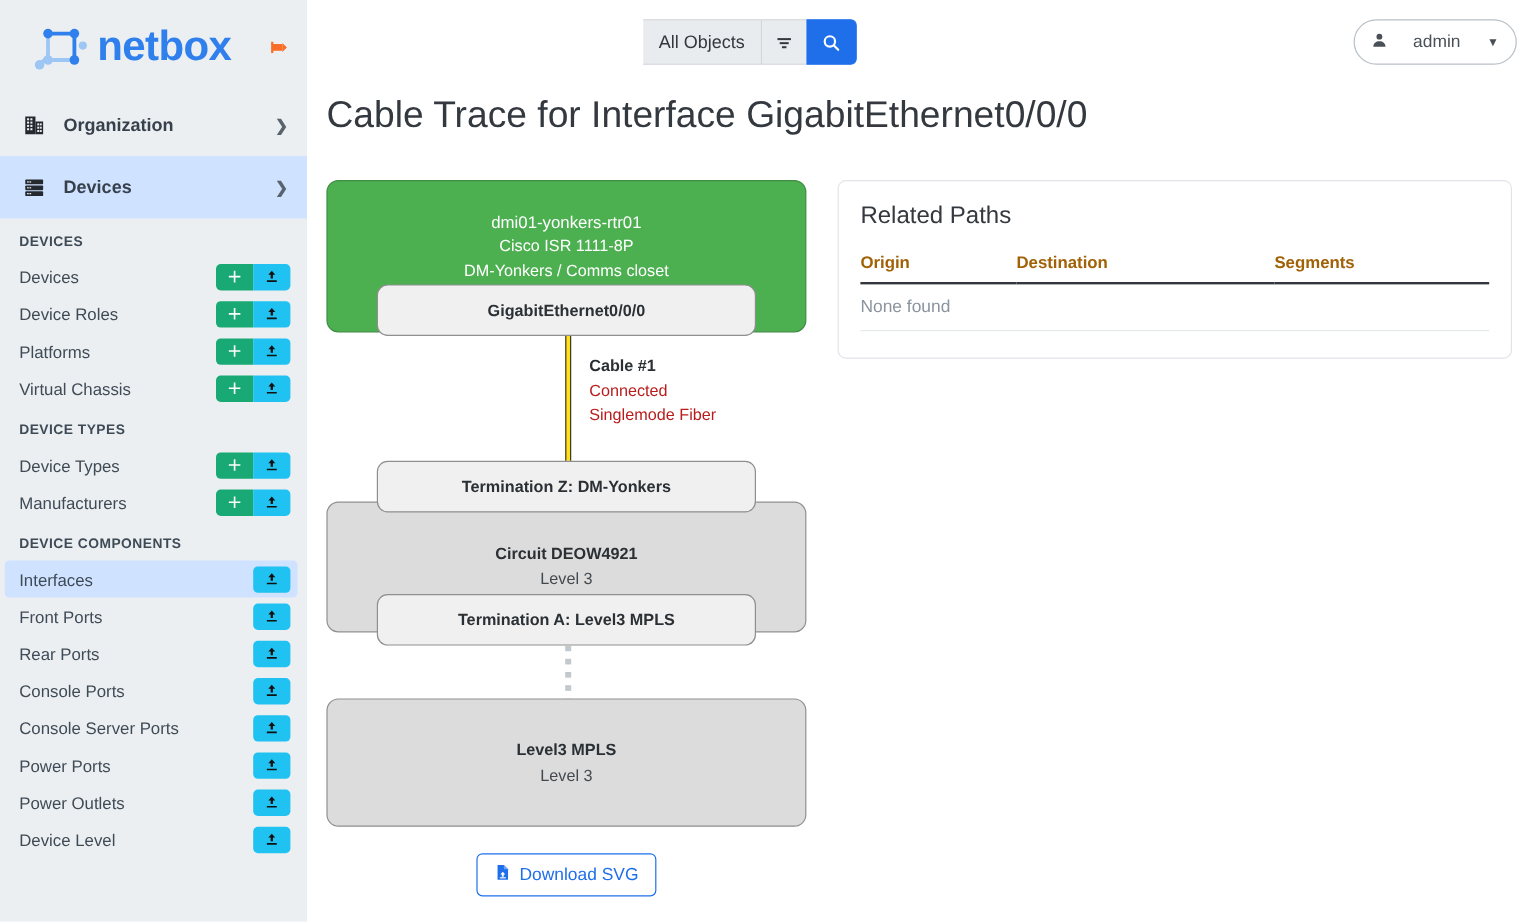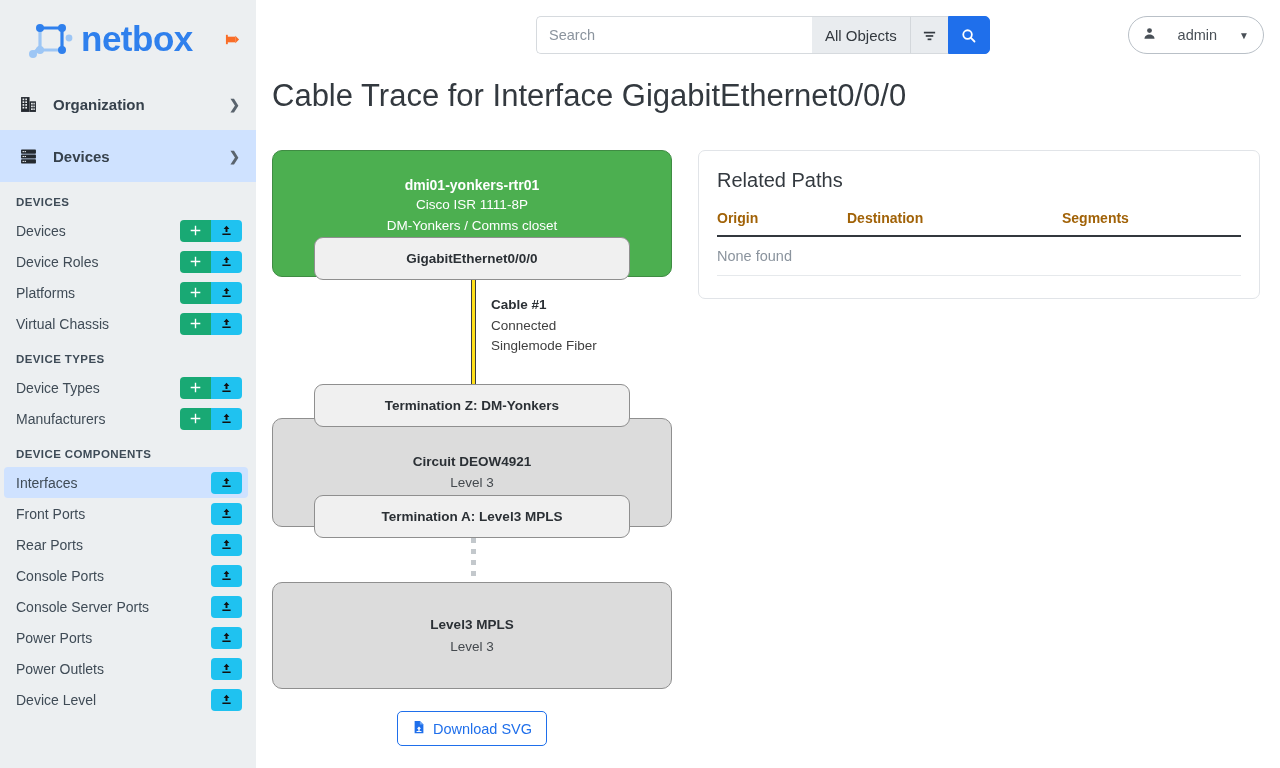--- a/index.html
+++ b/index.html
@@ -115,38 +115,38 @@
   
   .trace { width: 400px; flex: none; position: relative; }
   .node {
     border-radius: 10px; border: 1px solid #9a9a9a;
     text-align: center; position: relative;
   }
   .node-device {
     background: #4caf50; border-color: #3f8c43; color: #fff;
     padding: 24px 10px 40px;
   }
-  .node-device .n-title { font-size: 14px; font-weight: 700; line-height: 1.45; }
+  .node-device .n-title { font-size: 14px; font-weight: 400; line-height: 1.45; }
   .node-device .n-sub { font-size: 13.5px; line-height: 1.5; }
   .terminal {
     background: #f0f0f0; border: 1px solid #8f8f8f; border-radius: 9px;
     font-size: 13.5px; font-weight: 700; color: #2b3035;
     text-align: center; padding: 13px 10px;
     width: 316px; margin: 0 auto;
     position: relative; z-index: 3;
   }
   .pull-up { margin-top: -40px; }
   .cable-wrap { position: relative; height: 104px; }
   .cable-line {
     position: absolute; left: 199px; top: 0; width: 5px; height: 104px;
     background: #ffe01b; border-left: 1px solid #3a3a3a; border-right: 1px solid #3a3a3a;
   }
   .cable-label { position: absolute; left: 219px; top: 15px; text-align: left; }
   .cable-label .c-title { font-size: 13.5px; font-weight: 700; color: #2b3035; line-height: 1.55; }
-  .cable-label .c-line { font-size: 13.5px; color: #404040; line-height: 1.5; }
+  .cable-label .c-line { font-size: 13.5px; color: #b91c1c; line-height: 1.5; }
   .node-circuit {
     background: #dcdcdc; border-color: #8f8f8f; color: #2b3035;
     padding: 32px 10px 32px; margin-top: -9px;
   }
   .node-circuit .n-title { font-size: 13.5px; font-weight: 700; line-height: 1.6; }
   .node-circuit .n-sub { font-size: 13.5px; color: #44494e; line-height: 1.6; }
   .dash-wrap { height: 44px; position: relative; }
   .dash-line {
     position: absolute; left: 199px; top: 0; width: 5px; height: 44px;
     background-image: linear-gradient(to bottom, #c3c8cc 0 5px, transparent 5px 11px);
@@ -441,21 +441,20 @@
             </svg>
         </span>
       </span>
     </div>
   </aside>
 
   <main class="main">
 
     <div class="topbar">
       <div class="search-wrap">
-        <input class="search-input" type="text" placeholder="Search" style="">
         <div class="search-scope">All Objects</div>
         <div class="search-filter">
           <svg viewBox="0 0 16 16" width="15" height="15" fill="#343a40">
             <rect x="2" y="4" width="12" height="1.8"></rect>
               <rect x="4" y="7.6" width="8" height="1.8"></rect>
               <rect x="6" y="11.2" width="4" height="1.8"></rect>
           </svg>
         </div>
         <div class="search-go">
           <svg viewBox="0 0 16 16" width="15" height="15" fill="none" stroke="#fff" stroke-width="1.9">

